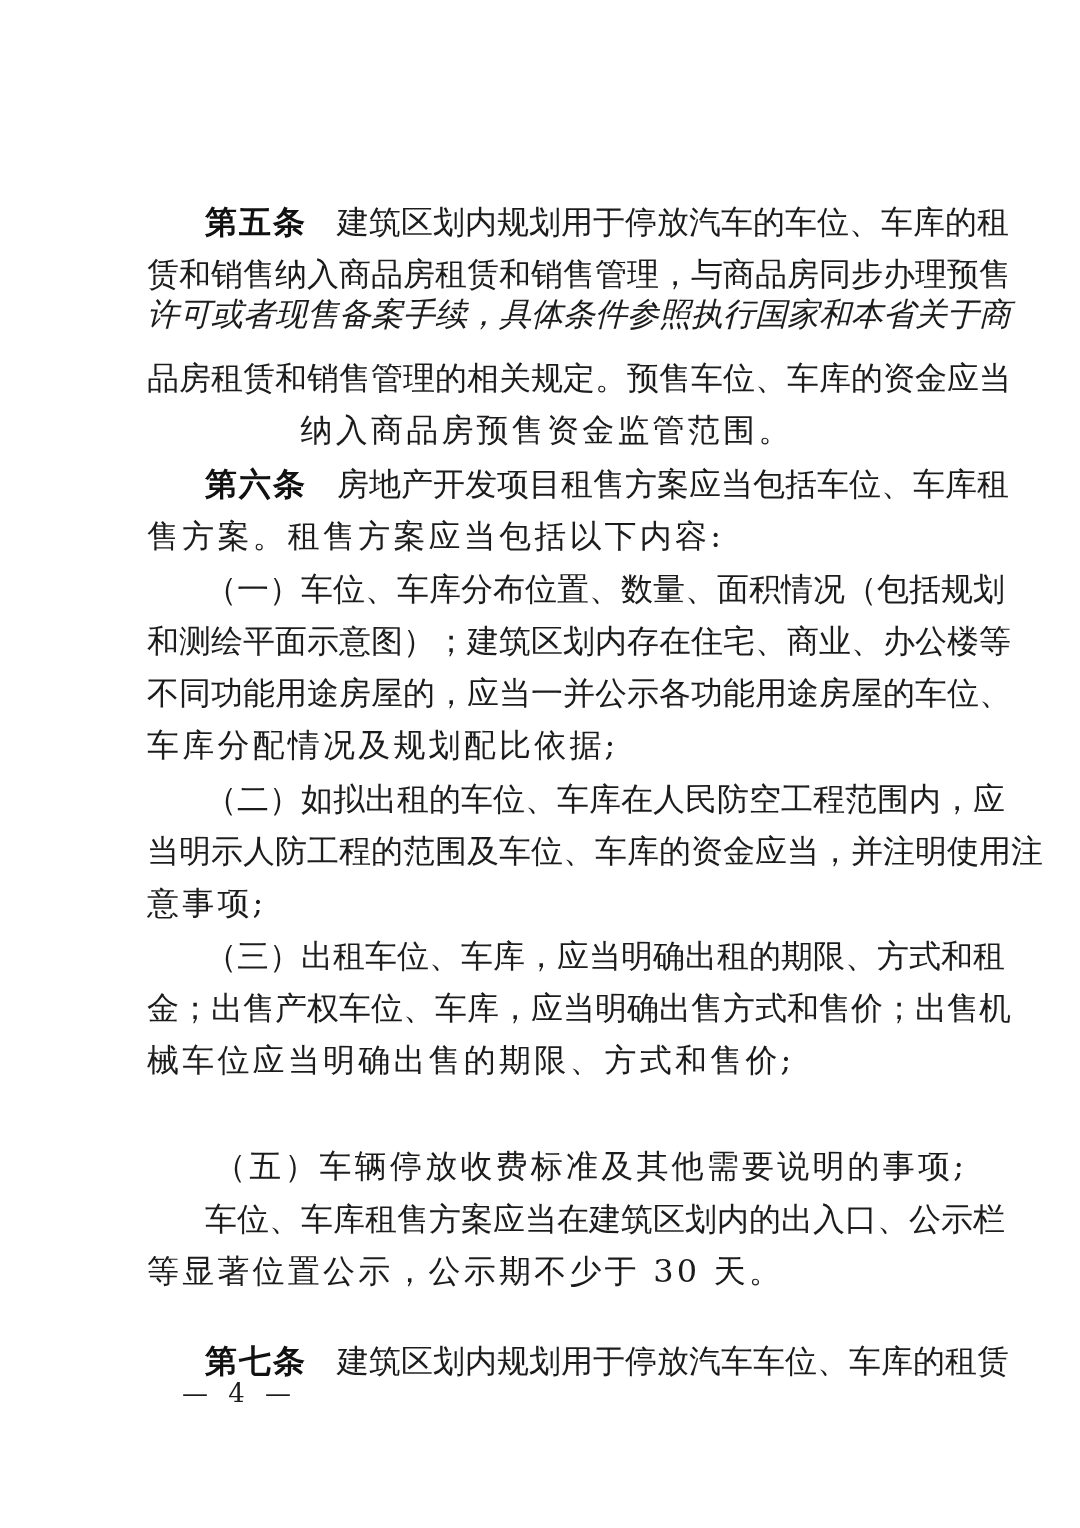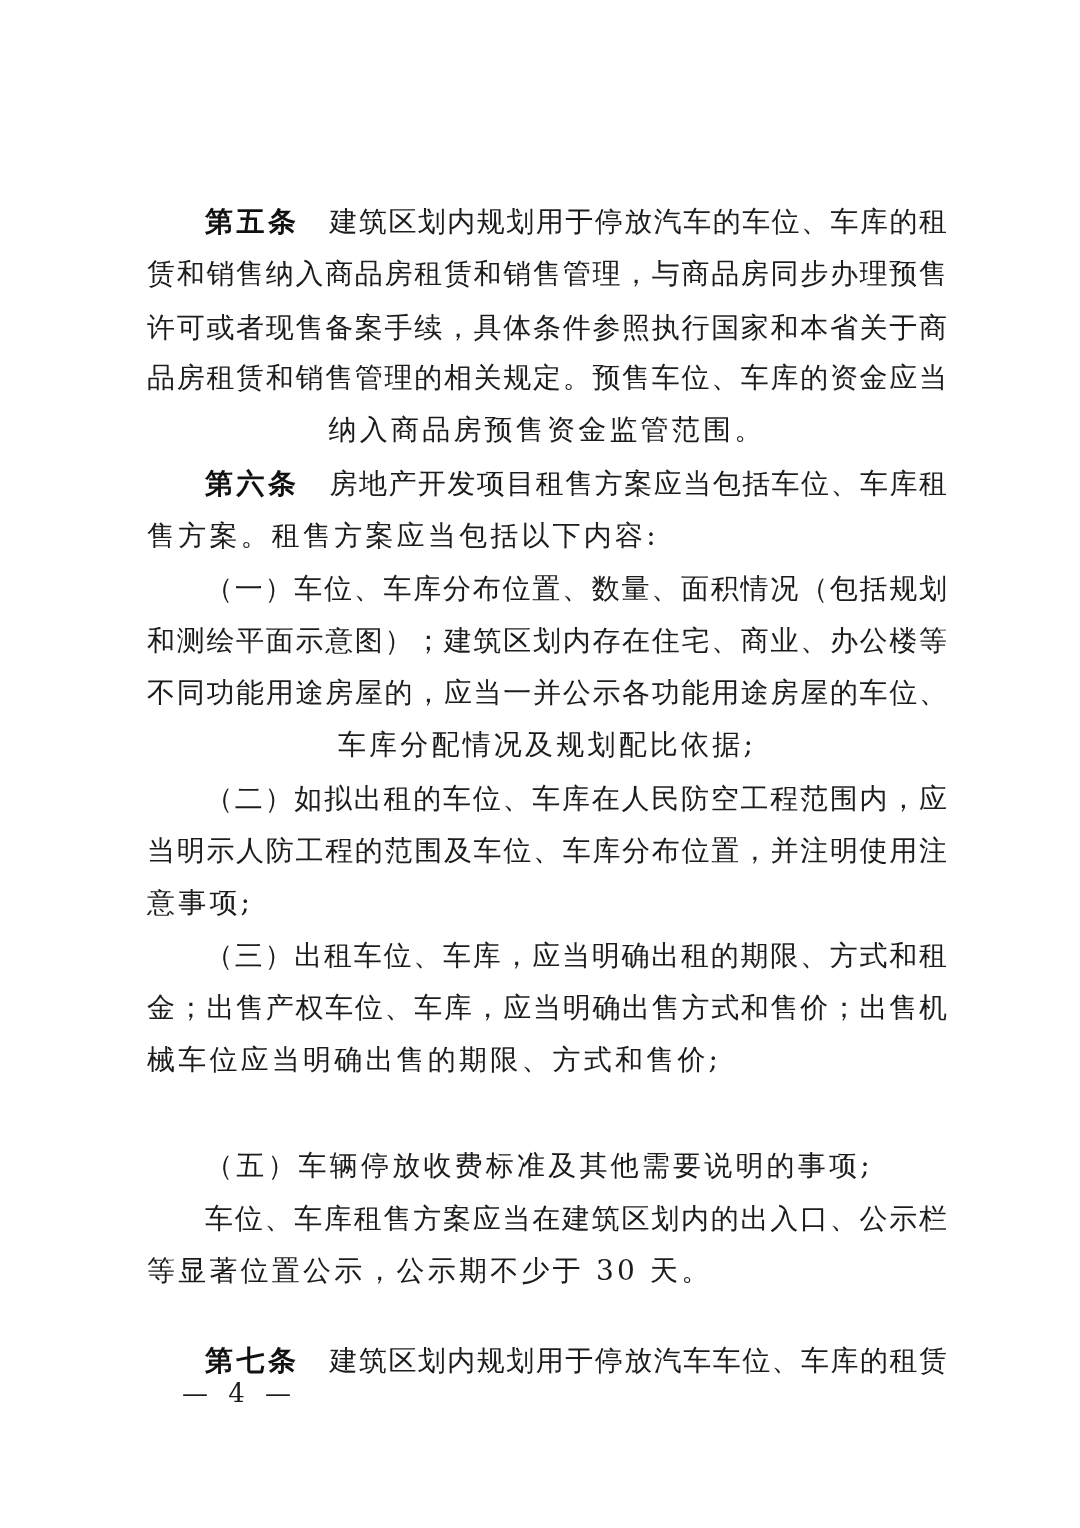--- a/index.html
+++ b/index.html
@@ -21,21 +21,21 @@
       top: 0;
       width: 1080px;
       height: 1528px;
       background: #ffffff;
     }
     .line {
       position: absolute;
       left: 147px;
       width: 800px;
       height: 40px;
-      font-size: 28px;
+      font-size: 32px;
       line-height: 40px;
       white-space: nowrap;
       letter-spacing: 3.2px;
       color: #1c1c1c;
     }
     .line.indent { left: 205px; width: 742px; }
     .line.justify {
       text-align: justify;
       text-align-last: justify;
       letter-spacing: 0;
@@ -58,42 +58,42 @@
       letter-spacing: 6px;
     }
   </style>
 </head>
 <body>
 
 <div class="page">
 
   <div class="line indent justify" style="top:202px;"><span class="article-head">第五条</span><span>建筑区划内规划用于停放汽车的车位、车库的租</span></div>
   <div class="line justify" style="top:254px;">赁和销售纳入商品房租赁和销售管理，与商品房同步办理预售</div>
-  <div class="line justify" style="top:308px;">许可或者现售备案手续，具体条件参照执行国家和本省关于商</div>
+  <div class="line justify" style="top:294px;font-style:italic;">许可或者现售备案手续，具体条件参照执行国家和本省关于商</div>
   <div class="line justify" style="top:358px;">品房租赁和销售管理的相关规定。预售车位、车库的资金应当</div>
   <div class="line" style="top:410px;text-align:center;">纳入商品房预售资金监管范围。</div>
 
   <div class="line indent justify" style="top:464px;"><span class="article-head">第六条</span><span>房地产开发项目租售方案应当包括车位、车库租</span></div>
   <div class="line" style="top:516px;">售方案。租售方案应当包括以下内容:</div>
 
   <div class="line indent justify" style="top:569px;">（一）车位、车库分布位置、数量、面积情况（包括规划</div>
   <div class="line justify" style="top:621px;">和测绘平面示意图）；建筑区划内存在住宅、商业、办公楼等</div>
   <div class="line justify" style="top:673px;font-family:Liberation Serif, serif;">不同功能用途房屋的，应当一并公示各功能用途房屋的车位、</div>
-  <div class="line" style="top:725px;text-align:center;">车库分配情况及规划配比依据;</div>
+  <div class="line" style="top:725px;">车库分配情况及规划配比依据;</div>
 
   <div class="line indent justify" style="top:779px;">（二）如拟出租的车位、车库在人民防空工程范围内，应</div>
-  <div class="line justify" style="top:831px;">当明示人防工程的范围及车位、车库分布位置，并注明使用注</div>
+  <div class="line justify" style="top:831px;">当明示人防工程的范围及车位、车库的资金应当，并注明使用注</div>
   <div class="line indent justify" style="top:936px;">（三）出租车位、车库，应当明确出租的期限、方式和租</div>
 
   <div class="line" style="top:883px;">意事项;</div>
   <div class="line justify" style="top:988px;">金；出售产权车位、车库，应当明确出售方式和售价；出售机</div>
   <div class="line" style="top:1040px;">械车位应当明确出售的期限、方式和售价;</div>
 
 
-  <div class="line indent" style="top:1146px;">（五）车辆停放收费标准及其他需要说明的事项;</div>
+  <div class="line indent" style="top:1146px;margin-left:9px;">（五）车辆停放收费标准及其他需要说明的事项;</div>
 
   <div class="line indent justify" style="top:1199px;">车位、车库租售方案应当在建筑区划内的出入口、公示栏</div>
   <div class="line" style="top:1251px;">等显著位置公示，公示期不少于 30 天。</div>
 
   <div class="line indent justify" style="top:1341px;"><span class="article-head">第七条</span><span>建筑区划内规划用于停放汽车车位、车库的租赁</span></div>
 
   <div class="page-number">— 4 —</div>
 </div>
 
 </body></html>

